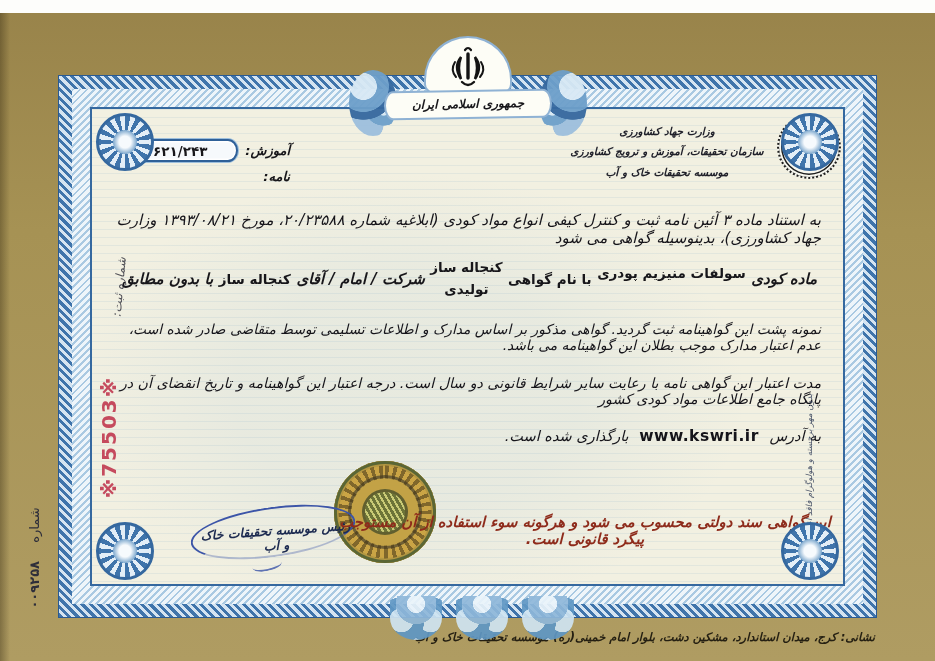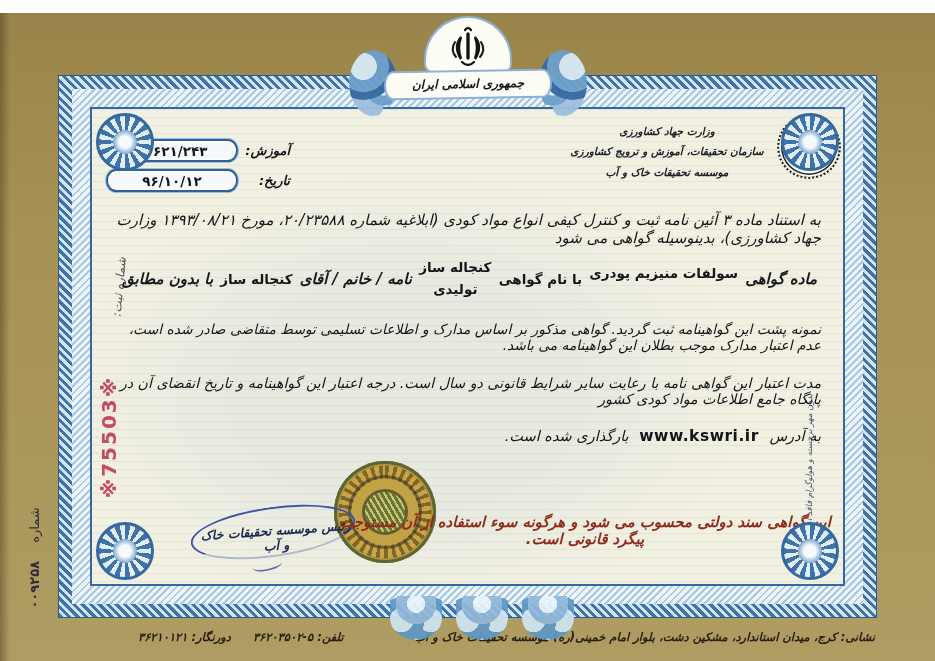--- a/index.html
+++ b/index.html
@@ -39,21 +39,21 @@
     position:absolute; width:58px; height:58px; border-radius:50%;
     background: repeating-conic-gradient(#3f74ab 0 12deg, #e3eef7 12deg 24deg);
     border:3px solid #35689f; z-index:4;
   }
   .rosette::after { content:""; position:absolute; inset:14px; border-radius:50%;
     background: radial-gradient(circle, #f6fafd 0 35%, #7fa9ce 70%, #35689f 100%); }
   .rosette.tl { left:4px; top:4px; } .rosette.tr { right:4px; top:4px; }
   .rosette.bl { left:4px; bottom:4px; } .rosette.br { right:4px; bottom:4px; }
 
   
-  .crest { position:absolute; left:50%; top:16px; transform:translateX(-50%);
+  .crest { position:absolute; left:50%; top:36px; transform:translateX(-50%);
     width:210px; text-align:center; z-index:6; direction:rtl; }
   .flourish { position:absolute; top:34px; width:48px; height:66px; opacity:.95; border-radius:50%;
     background:
       radial-gradient(circle at 30% 25%, #d8e9f5 0 22%, #6d9fca 23% 42%, #35689f 43% 55%, rgba(0,0,0,0) 56%),
       radial-gradient(circle at 72% 55%, #d8e9f5 0 18%, #6d9fca 19% 38%, rgba(0,0,0,0) 39%),
       radial-gradient(circle at 38% 82%, #9dbfdd 0 26%, rgba(0,0,0,0) 27%);
   }
   .flourish.l { left:-14px; } .flourish.r { right:-14px; transform:scaleX(-1); }
   .emblem-card { position:relative; width:88px; height:62px; margin:0 auto;
     background:#fdfdf6; border:2px solid #8fb2d4;
@@ -173,47 +173,46 @@
       <div class="rosette bl"></div>
       <div class="rosette br"></div>
 
 
       <div class="meta">
         <div class="meta-row">
           <span class="lbl">آموزش:</span>
           <span class="meta-box">۱۱۶۲۱/۲۴۳</span>
         </div>
         <div class="meta-row">
-          <span class="lbl">تاریخ:</span>
-          <span class="meta-box">۹۶/۱۰/۱۲</span>
+          <span class="lbl">نامه:</span>
         </div>
       </div>
 
       <div class="issuer">
         <div>وزارت جهاد کشاورزی</div>
         <div>سازمان تحقیقات، آموزش و ترویج کشاورزی</div>
         <div>موسسه تحقیقات خاک و آب</div>
       </div>
       <div class="logo">
         <span class="t">همه با هم</span>
         <span class="m">جهاد</span>
         <span class="s">کشاورزی</span>
       </div>
 
       <div class="bodyline l1">به استناد ماده ۳ آئین نامه ثبت و کنترل کیفی انواع مواد کودی (ابلاغیه شماره ۲۰/۲۳۵۸۸، مورخ ۱۳۹۳/۰۸/۲۱ وزارت جهاد کشاورزی)، بدینوسیله گواهی می شود</div>
 
       <div class="fields">
-        <span class="f-script">ماده گواهی</span>
+        <span class="f-script">ماده کودی</span>
         <span class="f-val">سولفات منیزیم پودری</span>
         <span class="f-bold">با نام گواهی</span>
         <span class="f-stack">
           <span style="display:block">کنجاله ساز</span>
           <span style="display:block">تولیدی</span>
         </span>
-        <span class="f-script">نامه / خانم / آقای</span>
+        <span class="f-script">شرکت / امام / آقای</span>
         <span class="f-bold">کنجاله ساز</span>
         <span class="f-script">با بدون مطابق</span>
       </div>
 
       <div class="bodyline l3">نمونه پشت این گواهینامه ثبت گردید. گواهی مذکور بر اساس مدارک و اطلاعات تسلیمی توسط متقاضی صادر شده است، عدم اعتبار مدارک موجب بطلان این گواهینامه می باشد.</div>
       <div class="bodyline l4">مدت اعتبار این گواهی نامه با رعایت سایر شرایط قانونی دو سال است. درجه اعتبار این گواهینامه و تاریخ انقضای آن در پایگاه جامع اطلاعات مواد کودی کشور</div>
       <div class="bodyline l5">
         <span>به آدرس</span>
         <span class="url">www.kswri.ir</span>
         <span>بارگذاری شده است.</span>
@@ -262,17 +261,13 @@
 </div>
 
 <div class="bottom-crests">
   <div class="b-crest"></div>
   <div class="b-crest"></div>
   <div class="b-crest"></div>
 </div>
 
 <div class="footer">
   <span>نشانی: کرج، میدان استاندارد، مشکین دشت، بلوار امام خمینی(ره) موسسه تحقیقات خاک و آب</span>
-  <span class="phones">
-    <span>تلفن: ۵-۳۶۲۰۳۵۰۲</span>
-    <span>دورنگار: ۳۶۲۱۰۱۲۱</span>
-  </span>
 </div>
 
 </body></html>

